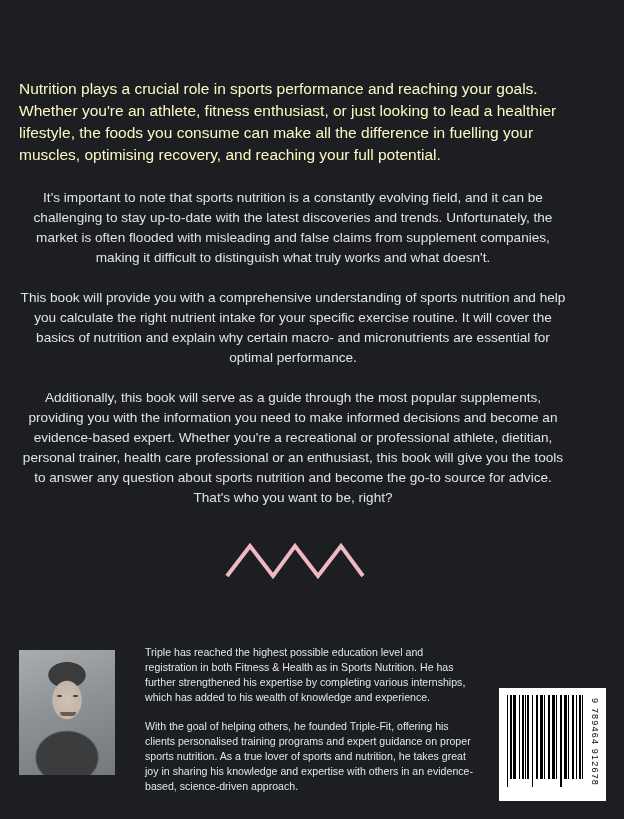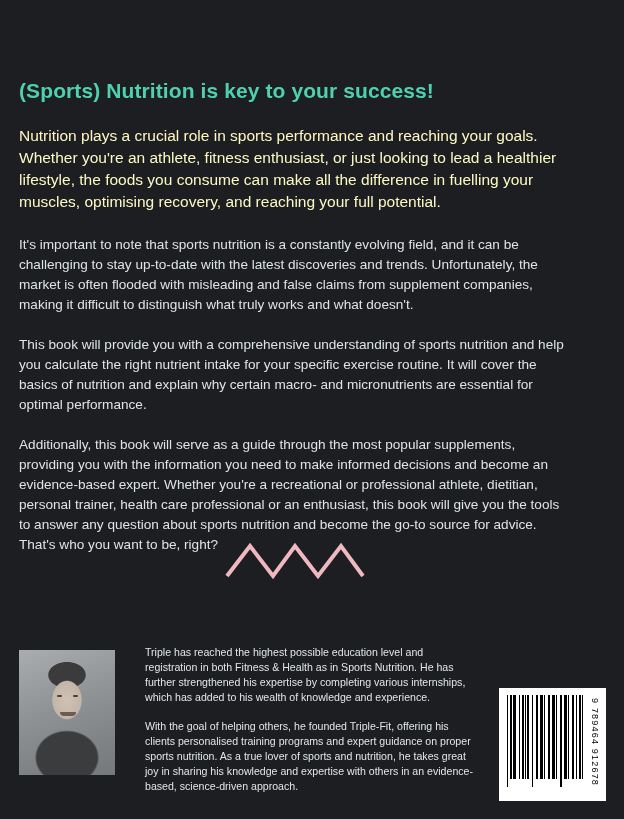--- a/index.html
+++ b/index.html
@@ -39,20 +39,21 @@
     font-size: 15.5px;
     font-weight: normal;
     line-height: 1.42;
     margin: 0 0 22px 0;
   }
   .para {
     color: #dfe3e6;
     font-size: 13.6px;
     line-height: 1.47;
     margin: 0 0 20px 0;
+    text-align: center;
   }
   .para.last {
     margin-bottom: 0;
   }
   .zigzag {
     position: absolute;
     left: 225px;
     top: 540px;
     width: 140px;
     height: 40px;
@@ -152,21 +153,20 @@
     letter-spacing: 1.2px;
     white-space: nowrap;
   }
 </style>
 </head>
 <body>
 
 <div class="page">
 
   <div class="content">
-    <h1 class="headline">(Sports) Nutrition is key to your success!</h1>
     <p class="lede">Nutrition plays a crucial role in sports performance and reaching your goals. Whether you're an athlete, fitness enthusiast, or just looking to lead a healthier lifestyle, the foods you consume can make all the difference in fuelling your muscles, optimising recovery, and reaching your full potential.</p>
     <p class="para">It's important to note that sports nutrition is a constantly evolving field, and it can be challenging to stay up-to-date with the latest discoveries and trends. Unfortunately, the market is often flooded with misleading and false claims from supplement companies, making it difficult to distinguish what truly works and what doesn't.</p>
     <p class="para">This book will provide you with a comprehensive understanding of sports nutrition and help you calculate the right nutrient intake for your specific exercise routine. It will cover the basics of nutrition and explain why certain macro- and micronutrients are essential for optimal performance.</p>
     <p class="para last">Additionally, this book will serve as a guide through the most popular supplements, providing you with the information you need to make informed decisions and become an evidence-based expert. Whether you're a recreational or professional athlete, dietitian, personal trainer, health care professional or an enthusiast, this book will give you the tools to answer any question about sports nutrition and become the go-to source for advice. That's who you want to be, right?</p>
   </div>
 
   <div class="zigzag">
     <svg width="140" height="40" viewBox="0 0 140 40" fill="none" aria-hidden="true">
       <polyline points="2,36 25,6 48,36 70,6 93,36 116,6 138,36" stroke="#f0b8c0" stroke-width="4" fill="none" stroke-linecap="butt" stroke-linejoin="miter"></polyline>
     </svg>

